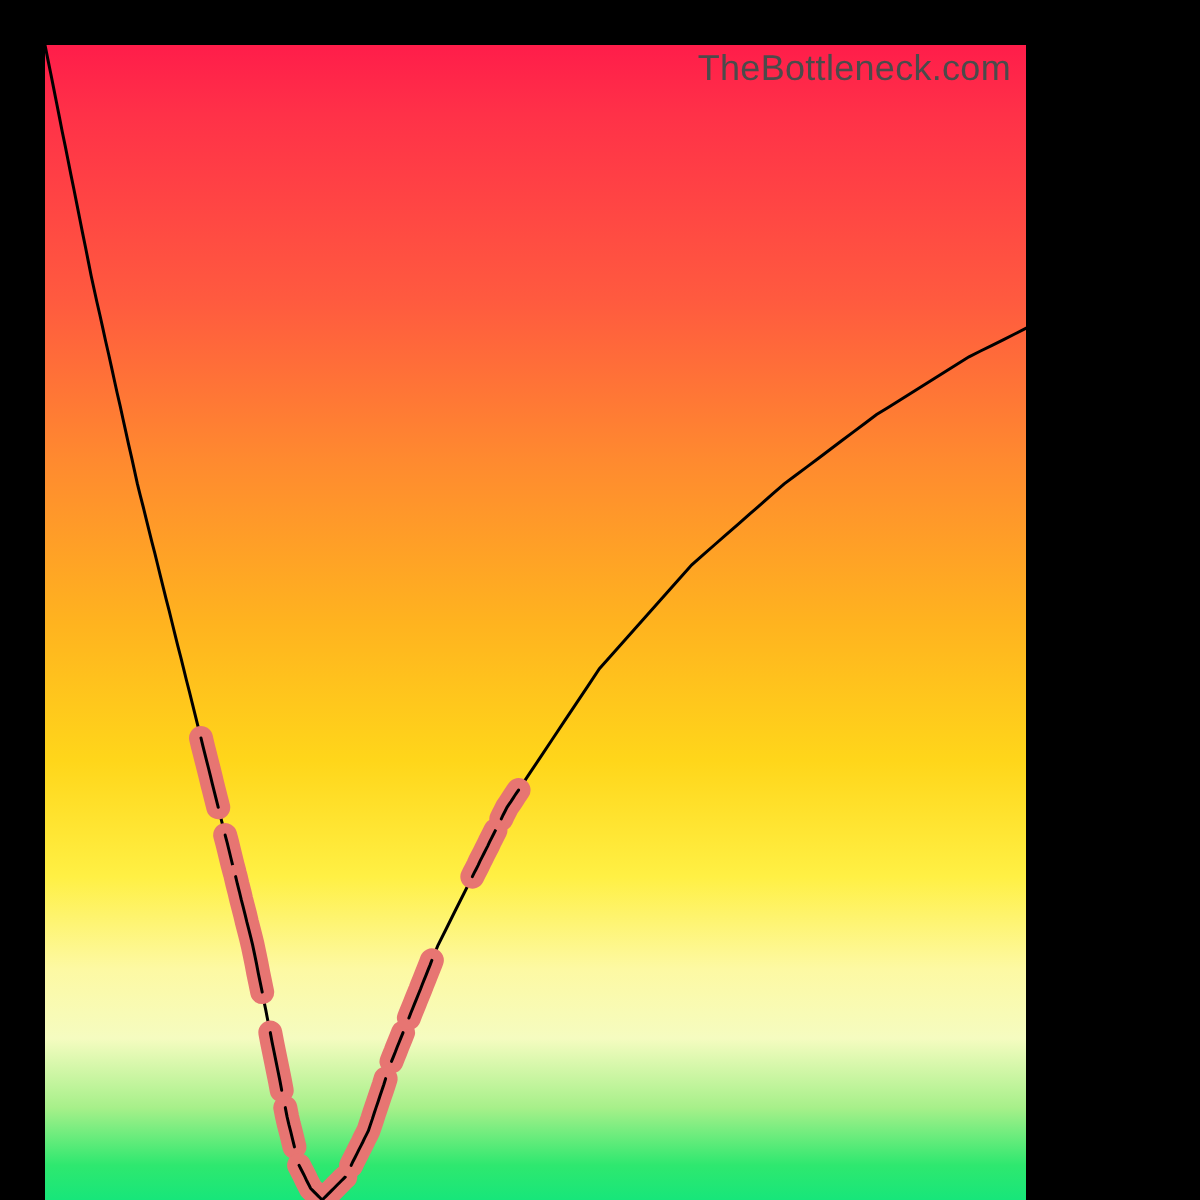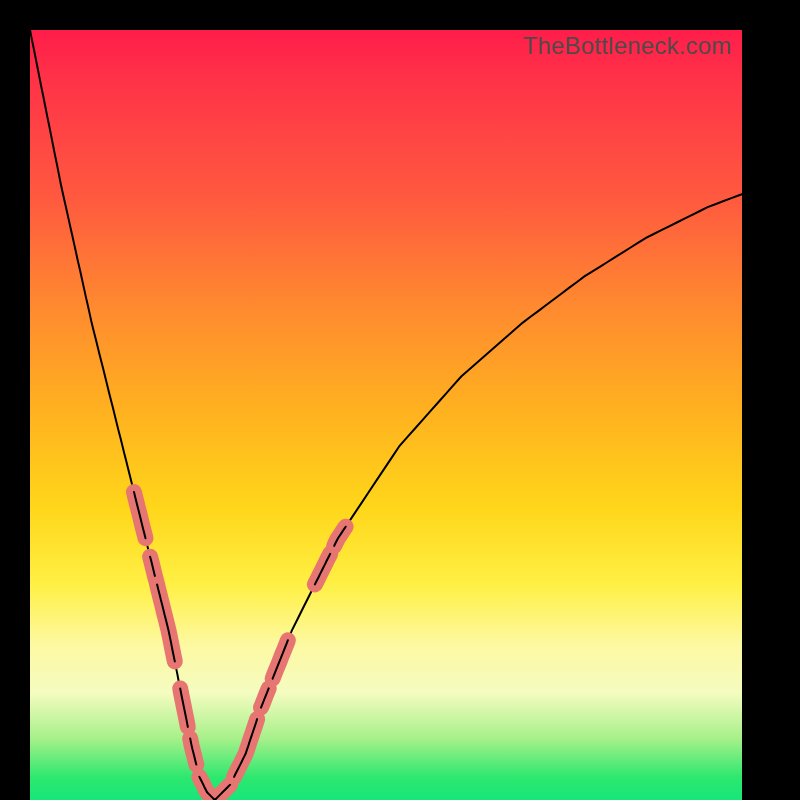--- a/index.html
+++ b/index.html
@@ -14,21 +14,21 @@
   .frame {
     position: relative;
     width: 800px;
     height: 800px;
     background: #000;
   }
   .plot-area {
     position: absolute;
     left: 30px;
     top: 30px;
-    width: 712px;
+    width: 654px;
     height: 770px;
     
     background: linear-gradient(to bottom,
       #ff1d4a 0%,
       #ff3148 6%,
       #ff5a3f 22%,
       #ff8a2f 36%,
       #ffb31f 50%,
       #ffd61a 62%,
       #fff044 72%,

